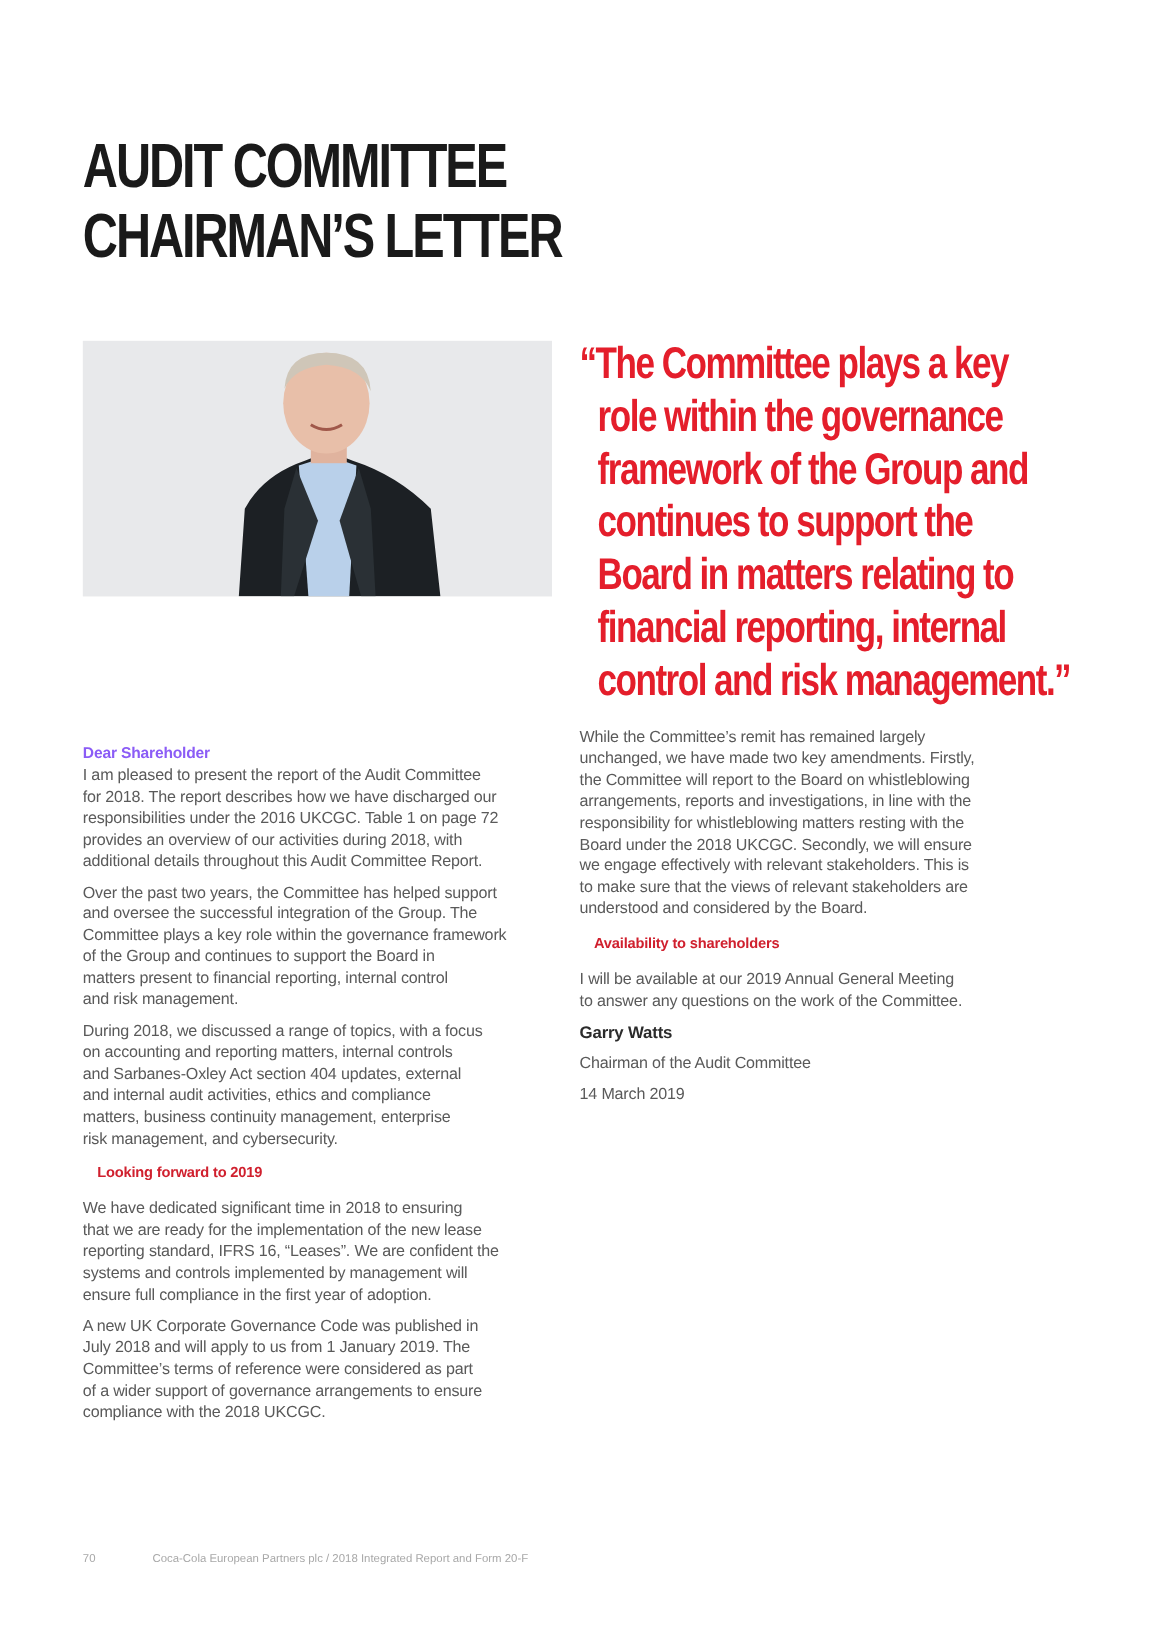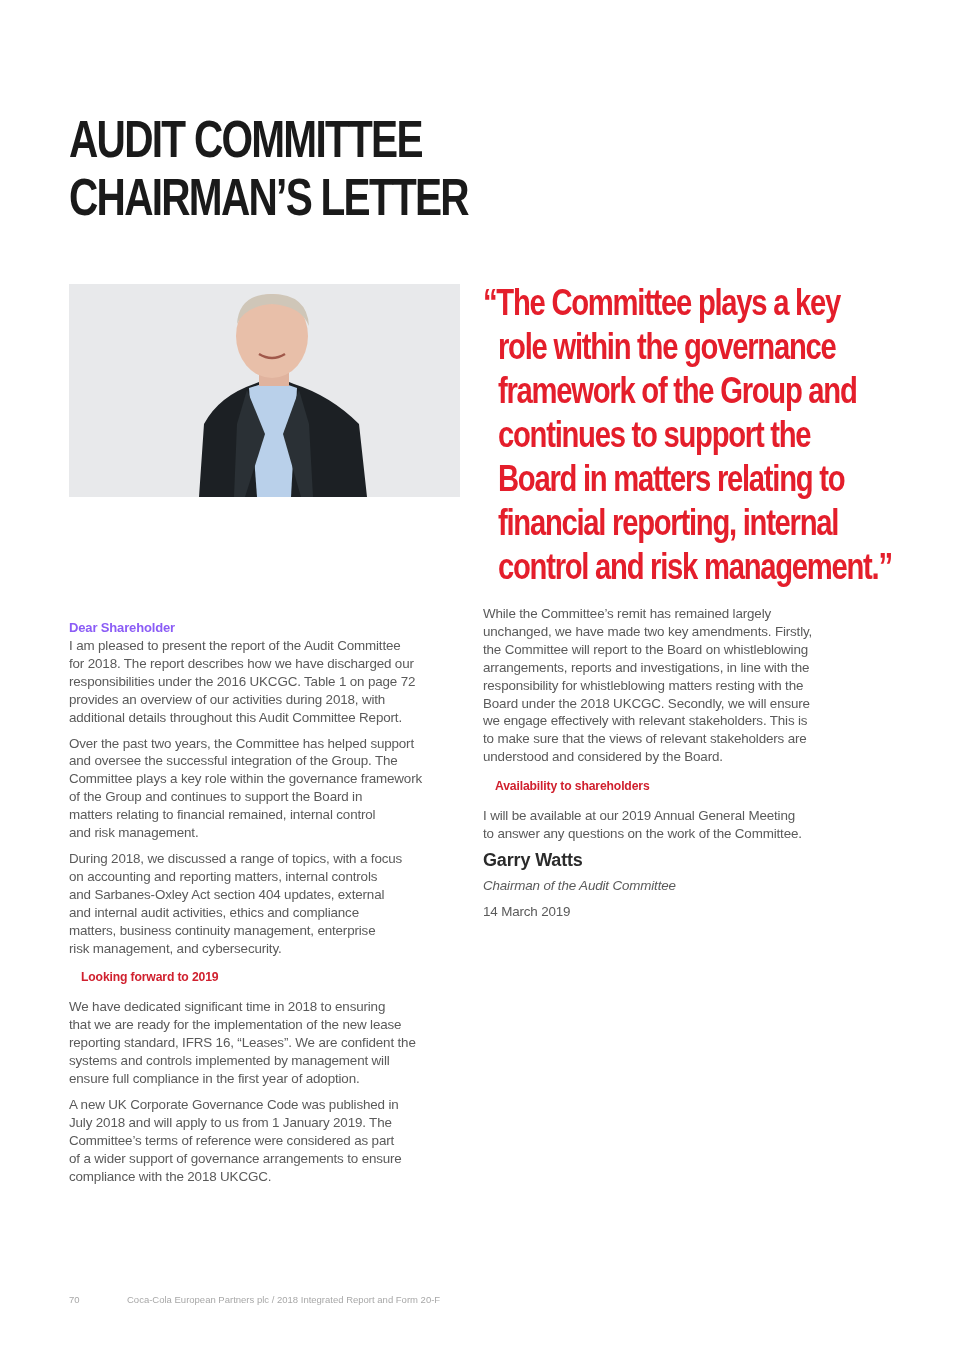--- a/index.html
+++ b/index.html
@@ -26,22 +26,22 @@
     }
     .quote span { display: block; padding-left: 19px; }
     .quote span.first { padding-left: 0; }
     .col { position: absolute; width: 400px; font-size: 13.4px; line-height: 17.9px; color: #5a5a5a; letter-spacing: -0.15px; }
     .col.left { left: 69px; top: 618px; }
     .col.right { left: 483px; top: 605px; }
     .col p { margin: 0 0 8px 0; white-space: nowrap; }
     .col p .ln { display: block; }
     .h-black { font-weight: 700; color: #8b5cf6; font-size: 13px; line-height: 19px; margin: 0; }
     .h-red { font-weight: 700; color: #d0202e; font-size: 12.2px; line-height: 17px; margin: 12px; }
-    .sig-name { font-weight: 700; color: #2b2b2b; font-size: 18px; line-height: 18px; margin: 0; }
-    .sig-role { margin: 0; font-style: italic; }
+    .sig-name { font-weight: 700; color: #2b2b2b; font-size: 14px; line-height: 18px; margin: 0; }
+    .sig-role { margin: 0; }
     .sig-date { margin: 0; }
     .footer { position: absolute; top: 1294px; left: 69px; font-size: 9.5px; color: #a8a8a8; white-space: nowrap; }
     .footer .page { position: absolute; left: 0; }
     .footer .pub { position: absolute; left: 58px; }
   </style>
 </head>
 <body>
 
 <h1 class="title">
   <span>AUDIT COMMITTEE</span>
@@ -86,21 +86,21 @@
     <span class="ln">for 2018. The report describes how we have discharged our</span>
     <span class="ln">responsibilities under the 2016 UKCGC. Table 1 on page 72</span>
     <span class="ln">provides an overview of our activities during 2018, with</span>
     <span class="ln">additional details throughout this Audit Committee Report.</span>
   </p>
   <p>
     <span class="ln">Over the past two years, the Committee has helped support</span>
     <span class="ln">and oversee the successful integration of the Group. The</span>
     <span class="ln">Committee plays a key role within the governance framework</span>
     <span class="ln">of the Group and continues to support the Board in</span>
-    <span class="ln">matters relating to financial remained, internal control</span>
+    <span class="ln">matters present to financial reporting, internal control</span>
     <span class="ln">and risk management.</span>
   </p>
   <p>
     <span class="ln">During 2018, we discussed a range of topics, with a focus</span>
     <span class="ln">on accounting and reporting matters, internal controls</span>
     <span class="ln">and Sarbanes-Oxley Act section 404 updates, external</span>
     <span class="ln">and internal audit activities, ethics and compliance</span>
     <span class="ln">matters, business continuity management, enterprise</span>
     <span class="ln">risk management, and cybersecurity.</span>
   </p>

